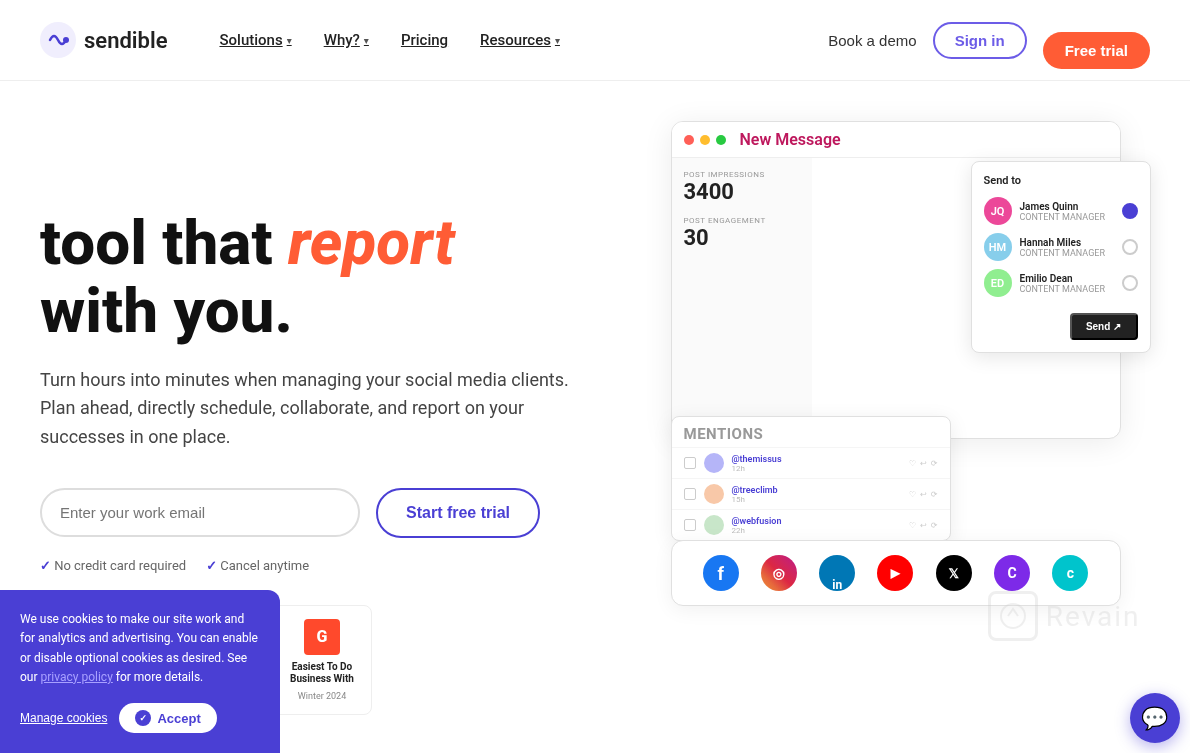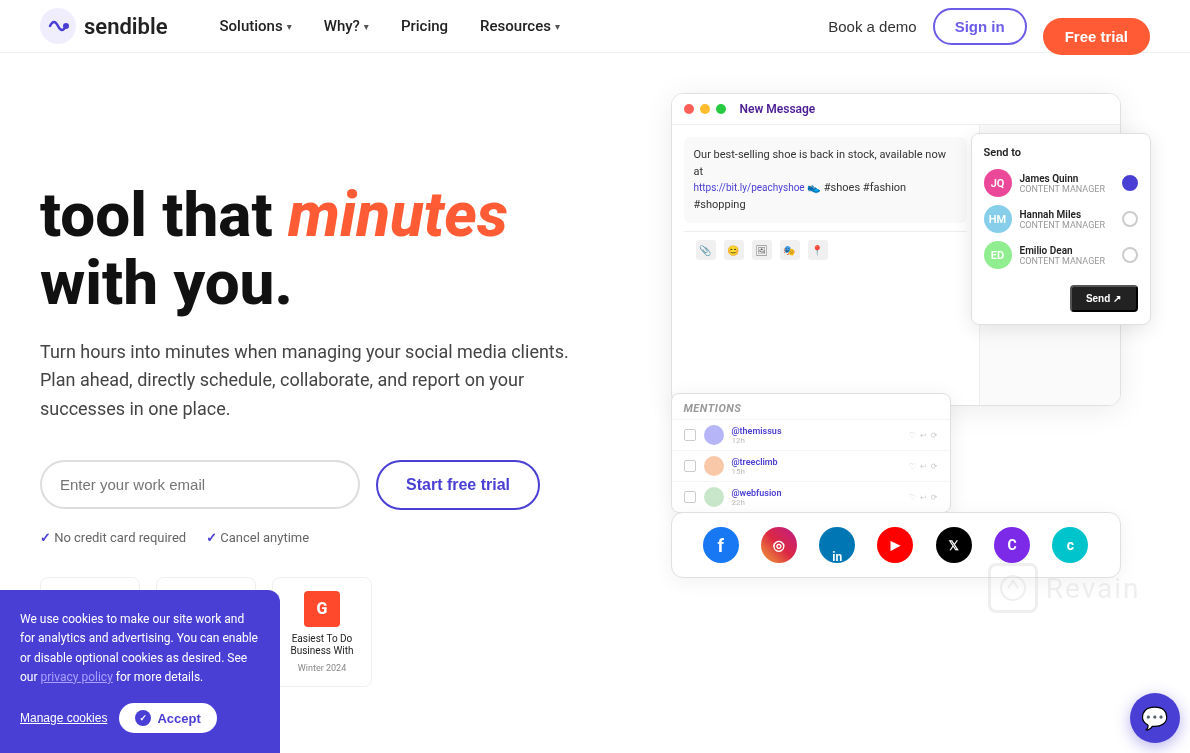--- a/index.html
+++ b/index.html
@@ -3,21 +3,21 @@
   <meta charset="utf-8">
   <style>
     * { margin: 0; padding: 0; box-sizing: border-box; }
     body { font-family: -apple-system, BlinkMacSystemFont, 'Segoe UI', Roboto, sans-serif; background: #fff; overflow-x: hidden; width: 1190px; height: 753px; position: relative; }
 
     
     .navbar {
       display: flex;
       align-items: center;
       padding: 0 40px;
-      height: 53px;
+      height: 81px;
       border-bottom: 1px solid #eee;
       position: relative;
       z-index: 10;
       background: #fff;
     }
     .logo {
       display: flex;
       align-items: center;
       gap: 8px;
       margin-right: 40px;
@@ -41,20 +41,21 @@
     .nav-item {
       display: flex;
       align-items: center;
       gap: 4px;
       padding: 8px 12px;
       font-size: 15px;
       color: #222;
       cursor: pointer;
       border-radius: 4px;
       font-weight: 500;
+      text-decoration: underline;
     }
     .nav-item .chevron {
       font-size: 10px;
       color: #555;
     }
     .nav-right {
       display: flex;
       align-items: center;
       gap: 16px;
     }
@@ -191,21 +192,21 @@
       border-radius: 4px;
       display: flex;
       align-items: center;
       justify-content: center;
       color: white;
       font-weight: 800;
       font-size: 16px;
     }
     .badge-title {
       font-size: 10px;
-      font-weight: 400;
+      font-weight: 700;
       color: #222;
       line-height: 1.2;
     }
     .badge-sub {
       font-size: 9px;
       color: #888;
     }
 
     
     .right-content {
@@ -380,27 +381,26 @@
       bottom: 10px;
       left: 0;
       width: 280px;
       background: #fff;
       border: 1px solid #e0e0e0;
       border-radius: 8px;
       box-shadow: 0 4px 20px rgba(0,0,0,0.08);
       overflow: hidden;
     }
     .mentions-header {
-      font-size: 11px;
+      font-size: 15px;
       font-weight: 700;
       color: #999;
       text-transform: uppercase;
       padding: 8px 12px 4px;
       letter-spacing: 0.5px;
-      font-style: italic;
     }
     .mention-row {
       display: flex;
       align-items: center;
       padding: 5px 12px;
       border-top: 1px solid #f5f5f5;
       gap: 8px;
     }
     .mention-check { width: 12px; height: 12px; border: 1px solid #ccc; border-radius: 2px; flex-shrink: 0; }
     .mention-avatar { width: 20px; height: 20px; border-radius: 50%; background: #b5b5f8; flex-shrink: 0; }
@@ -577,21 +577,21 @@
     <button class="btn-signin">Sign in</button>
     <button class="btn-free-trial">Free trial</button>
   </div>
 </nav>
 
 <div class="main">
 
   <div class="left-content">
     <h1 class="hero-title">
       <br>
-      <span>tool that </span><span class="scales">minutes</span><br>
+      <span>tool that </span><span class="scales">report</span><br>
       <span>with you.</span>
     </h1>
     <p class="hero-subtitle">Turn hours into minutes when managing your social media clients. Plan ahead, directly schedule, collaborate, and report on your successes in one place.</p>
 
     <div class="cta-row">
       <div class="cta-input-wrap">
         <input class="cta-input" type="email" placeholder="Enter your work email" style="">
       </div>
       <button class="btn-start-trial">Start free trial</button>
     </div>
@@ -621,38 +621,24 @@
   </div>
 
   <div class="right-content">
     <div class="mockup-container">
 
       <div class="mockup-main">
         <div class="mockup-titlebar">
           <div class="dot dot-red"></div>
           <div class="dot dot-yellow"></div>
           <div class="dot dot-green"></div>
-          <span style="margin-left:8px; font-size:12px; color:#4c1d95; font-weight:600;">New Message</span>
+          <span style="margin-left:8px; font-size:16px; color:#be185d; font-weight:600;">New Message</span>
         </div>
         <div class="mockup-body">
 
-          <div class="mockup-left-panel">
-            <div class="mockup-text-area">
-              <span>Our best-selling shoe is back in stock, available now at</span><br>
-              <span class="mockup-link">https://bit.ly/peachyshoe</span>
-              <span>👟 #shoes #fashion #shopping</span>
-            </div>
-            <div class="mockup-toolbar">
-              <div class="toolbar-icon">📎</div>
-              <div class="toolbar-icon">😊</div>
-              <div class="toolbar-icon">🖼</div>
-              <div class="toolbar-icon">🎭</div>
-              <div class="toolbar-icon">📍</div>
-            </div>
-          </div>
 
           <div class="mockup-right-panel">
             <div class="stat-block">
               <div class="stat-label">POST IMPRESSIONS</div>
               <div class="stat-value">3400</div>
             </div>
             <div class="stat-block">
               <div class="stat-label">POST ENGAGEMENT</div>
               <div class="stat-value">30</div>
             </div>

